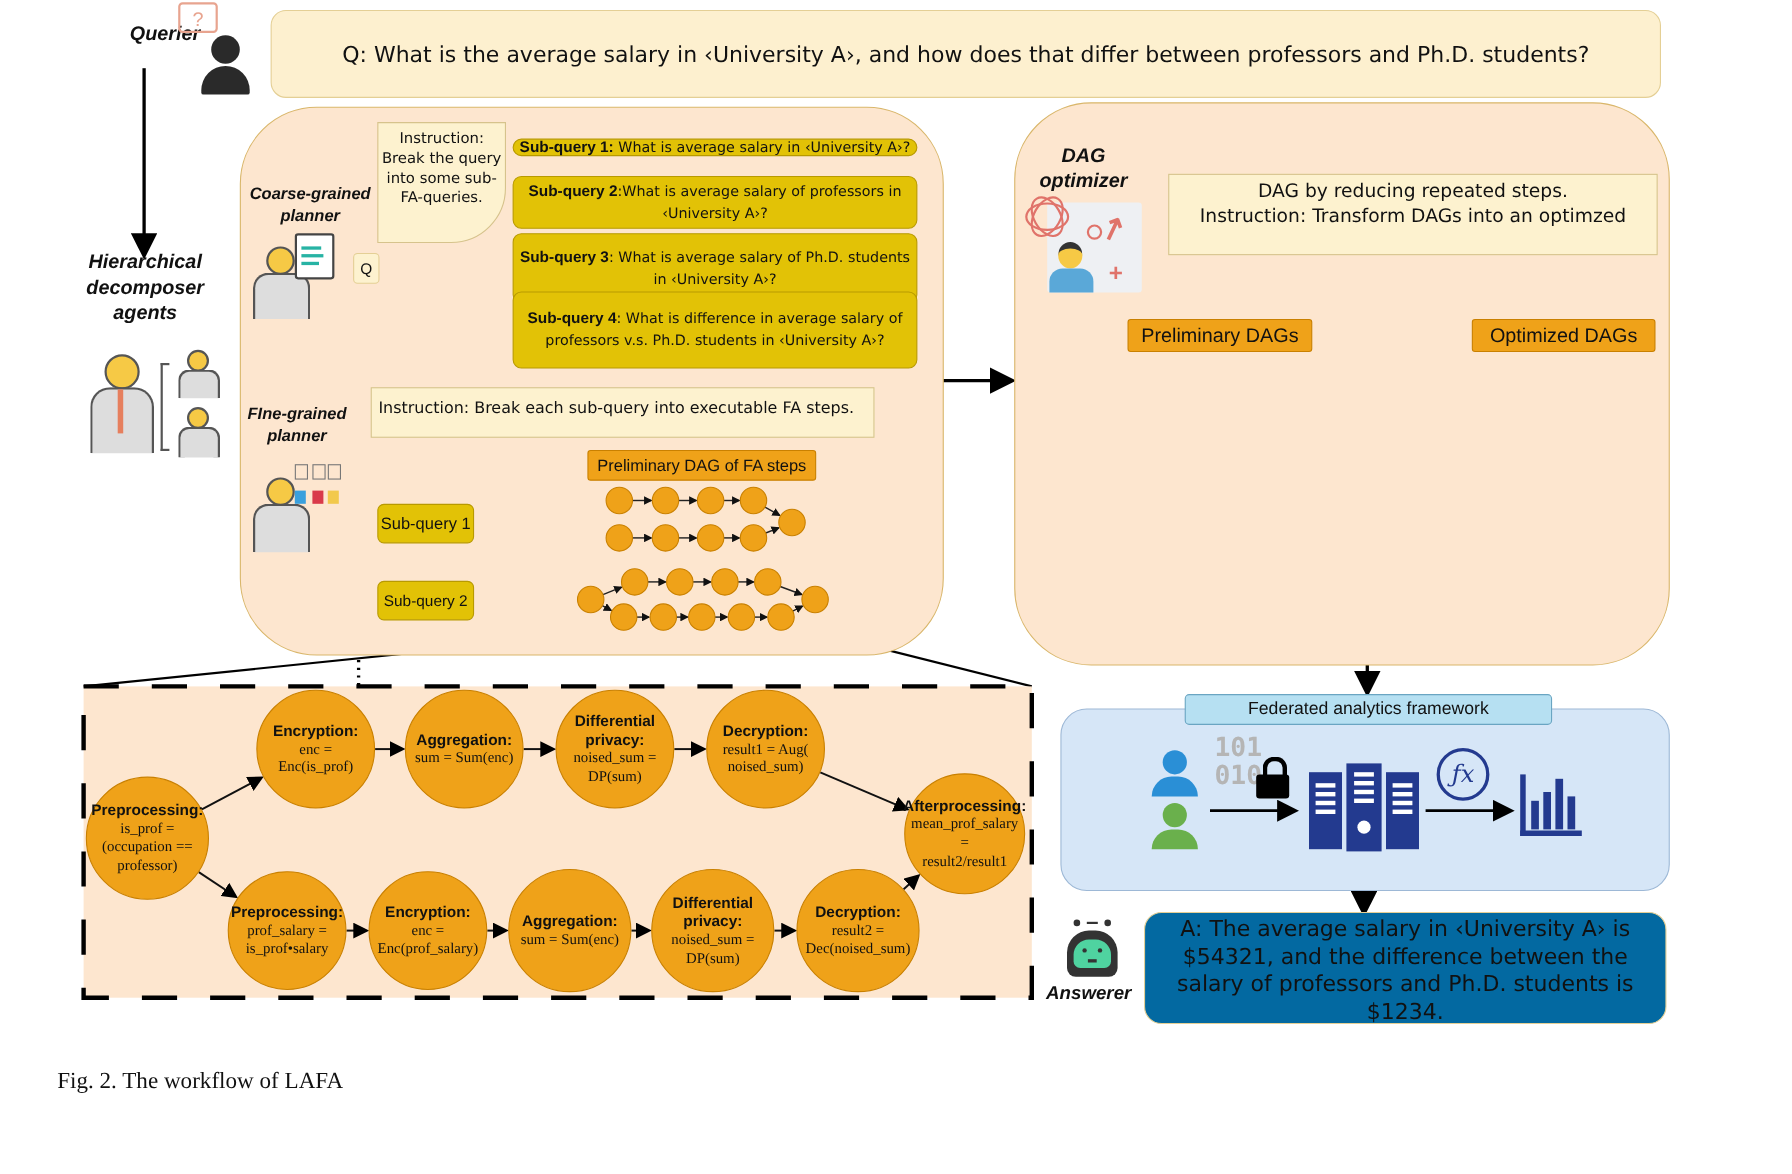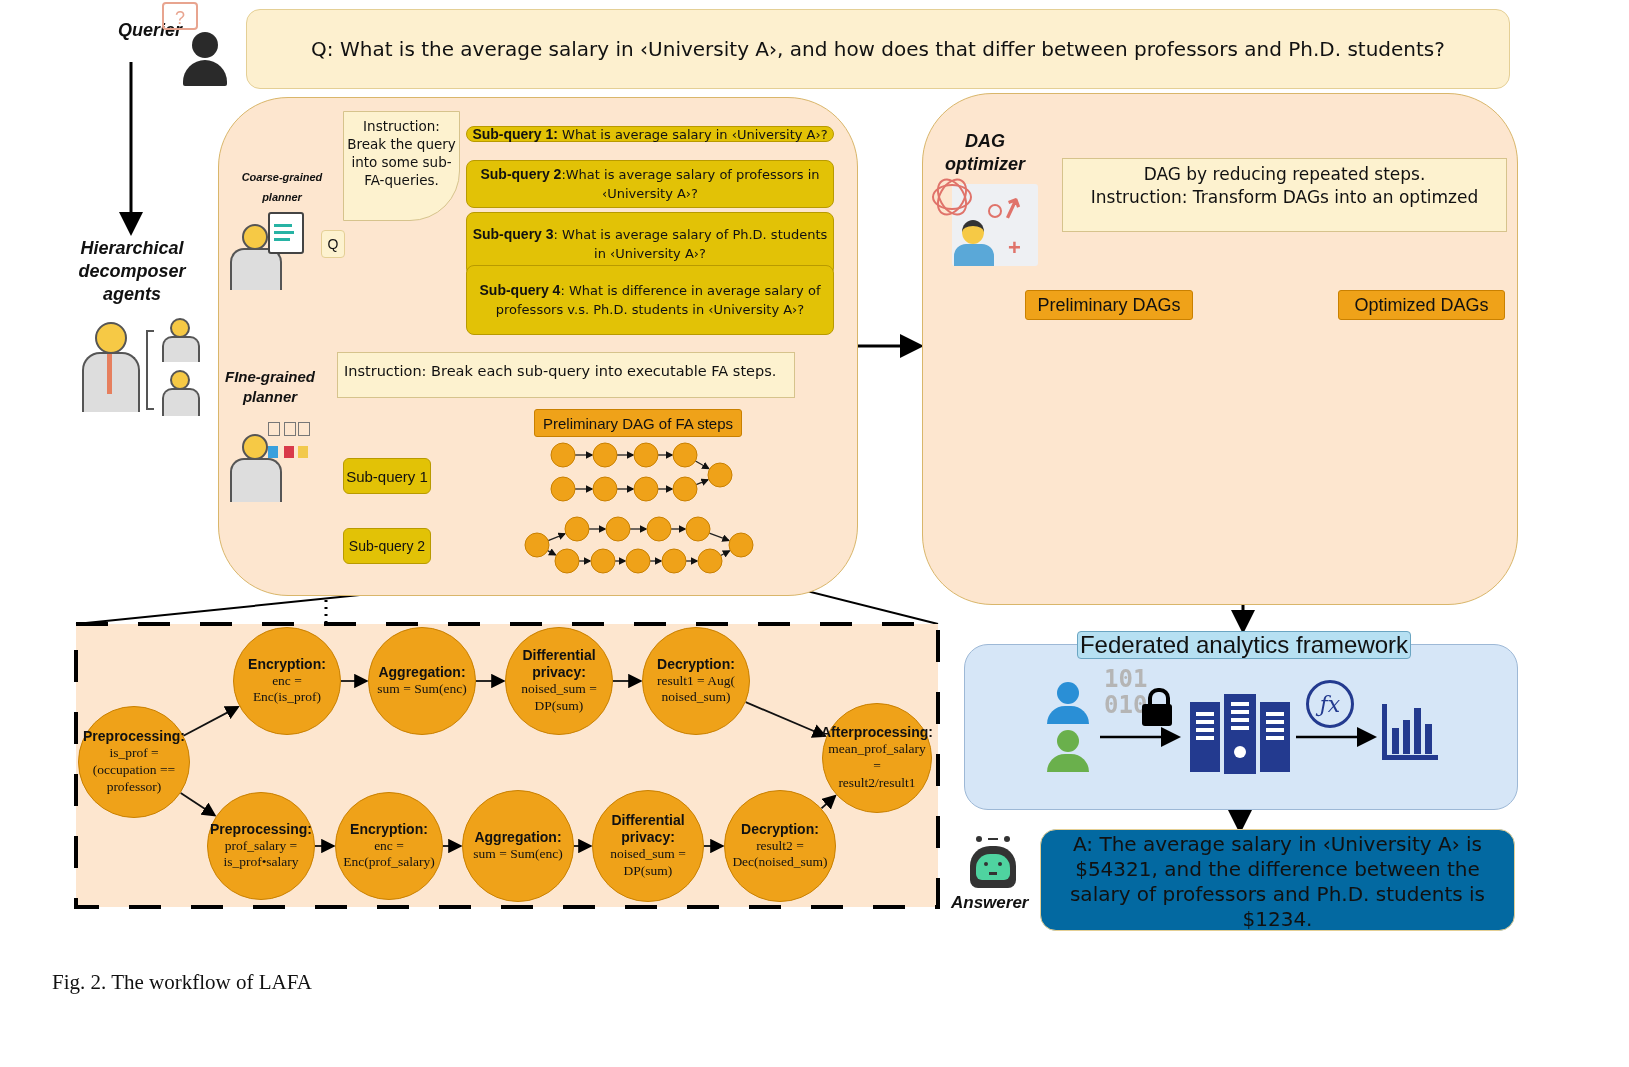--- a/index.html
+++ b/index.html
@@ -56,39 +56,39 @@
   <line x1="517" y1="579" x2="76" y2="624" stroke="#000" stroke-width="2"></line>
   <line x1="759" y1="579" x2="938" y2="624" stroke="#000" stroke-width="2"></line>
   <line x1="326" y1="600" x2="326" y2="630" stroke="#000" stroke-width="3" stroke-dasharray="2,5"></line>
 
   <line x1="1270" y1="437" x2="1335" y2="437" stroke="#000" stroke-width="2" marker-end="url(#ah)"></line>
 
   <line x1="1243" y1="604" x2="1243" y2="628" stroke="#000" stroke-width="3" marker-end="url(#ah)"></line>
   <line x1="1240" y1="808" x2="1240" y2="828" stroke="#000" stroke-width="3" marker-end="url(#ah)"></line>
 </svg>
 
-<div class="abs bi" style="left:70px;top:237px;width:124px;text-align:center;font-size:18px;line-height:23px;">
+<div class="abs bi" style="left:70px;top:227px;width:124px;text-align:center;font-size:18px;line-height:23px;">
   <div>Hierarchical</div>
   <div>decomposer</div>
   <div>agents</div>
 </div>
 <div class="abs" style="left:80px;top:318px;width:125px;height:100px;">
   <div style="position:absolute;left:15px;top:4px;width:28px;height:28px;border-radius:50%;background:#f6c945;border:2px solid #555;"></div>
   <div style="position:absolute;left:2px;top:34px;width:54px;height:58px;border-radius:18px 18px 0 0;background:#ddd;border:2px solid #555;border-bottom:none;"></div>
   <div style="position:absolute;left:27px;top:36px;width:5px;height:40px;background:#e67f5e;"></div>
   <div style="position:absolute;left:66px;top:12px;width:6px;height:76px;border:2px solid #555;border-right:none;"></div>
   <div style="position:absolute;left:90px;top:0;width:16px;height:16px;border-radius:50%;background:#f6c945;border:2px solid #555;"></div>
   <div style="position:absolute;left:82px;top:18px;width:34px;height:24px;border-radius:10px 10px 0 0;background:#ddd;border:2px solid #555;border-bottom:none;"></div>
   <div style="position:absolute;left:90px;top:52px;width:16px;height:16px;border-radius:50%;background:#f6c945;border:2px solid #555;"></div>
   <div style="position:absolute;left:82px;top:70px;width:34px;height:26px;border-radius:10px 10px 0 0;background:#ddd;border:2px solid #555;border-bottom:none;"></div>
 </div>
 
 <div class="panel" style="left:218px;top:97px;width:638px;height:497px;border-radius:70px 70px 70px 70px;"></div>
 
-<div class="abs bi" style="left:222px;top:167px;width:120px;text-align:center;font-size:11px;line-height:20px;">
+<div class="abs bi" style="left:222px;top:167px;width:120px;text-align:center;font-size:15px;line-height:20px;">
   <div>Coarse-grained</div>
   <div>planner</div>
 </div>
 <div class="abs" style="left:228px;top:212px;width:78px;height:78px;">
   <div style="position:absolute;left:14px;top:12px;width:22px;height:22px;border-radius:50%;background:#f6c945;border:2px solid #555;"></div>
   <div style="position:absolute;left:2px;top:36px;width:48px;height:40px;border-radius:14px 14px 0 0;background:#ddd;border:2px solid #555;border-bottom:none;"></div>
   <div style="position:absolute;left:40px;top:0;width:32px;height:38px;background:#fff;border:2px solid #444;border-radius:3px;"></div>
   <div style="position:absolute;left:46px;top:12px;width:18px;height:3px;background:#27b3a4;"></div>
   <div style="position:absolute;left:46px;top:19px;width:20px;height:3px;background:#27b3a4;"></div>
   <div style="position:absolute;left:46px;top:26px;width:16px;height:3px;background:#27b3a4;"></div>
@@ -383,21 +383,21 @@
       <div class="f">DP(sum)</div>
     </div>
     <div class="node" style="left: 724px; top: 790px; width: 112px; height: 112px;">
       <div class="h">Decryption:</div>
       <div class="f">result2 =</div>
       <div class="f">Dec(noised_sum)</div>
     </div>
   </div>
 
 <div class="abs" style="left:964px;top:644px;width:552px;height:164px;background:#d6e6f7;border:1px solid #9db8d6;border-radius:24px;"></div>
-<div class="abs" style="left:1077px;top:631px;width:332px;height:26px;background:#b6e0f2;border:1px solid #6aa5c2;border-radius:4px;font-size:24px;display:flex;align-items:center;justify-content:center;">Federated analytics framework</div>
+<div class="abs" style="left:1077px;top:631px;width:332px;height:26px;background:#b6e0f2;border:1px solid #6aa5c2;border-radius:4px;font-size:16px;display:flex;align-items:center;justify-content:center;">Federated analytics framework</div>
 
 <div class="abs" style="left:1045px;top:682px;width:46px;height:92px;">
   <div style="position:absolute;left:12px;top:0;width:22px;height:22px;border-radius:50%;background:#2a8fd6;"></div>
   <div style="position:absolute;left:2px;top:24px;width:42px;height:18px;border-radius:20px 20px 0 0;background:#2a8fd6;"></div>
   <div style="position:absolute;left:12px;top:48px;width:22px;height:22px;border-radius:50%;background:#6ab04c;"></div>
   <div style="position:absolute;left:2px;top:72px;width:42px;height:18px;border-radius:20px 20px 0 0;background:#6ab04c;"></div>
 </div>
 <div class="abs" style="left:1104px;top:666px;font-family:'DejaVu Sans Mono',monospace;font-weight:bold;font-size:24px;line-height:26px;color:#b5b5b5;">
   <div>101</div>
   <div>010</div>

